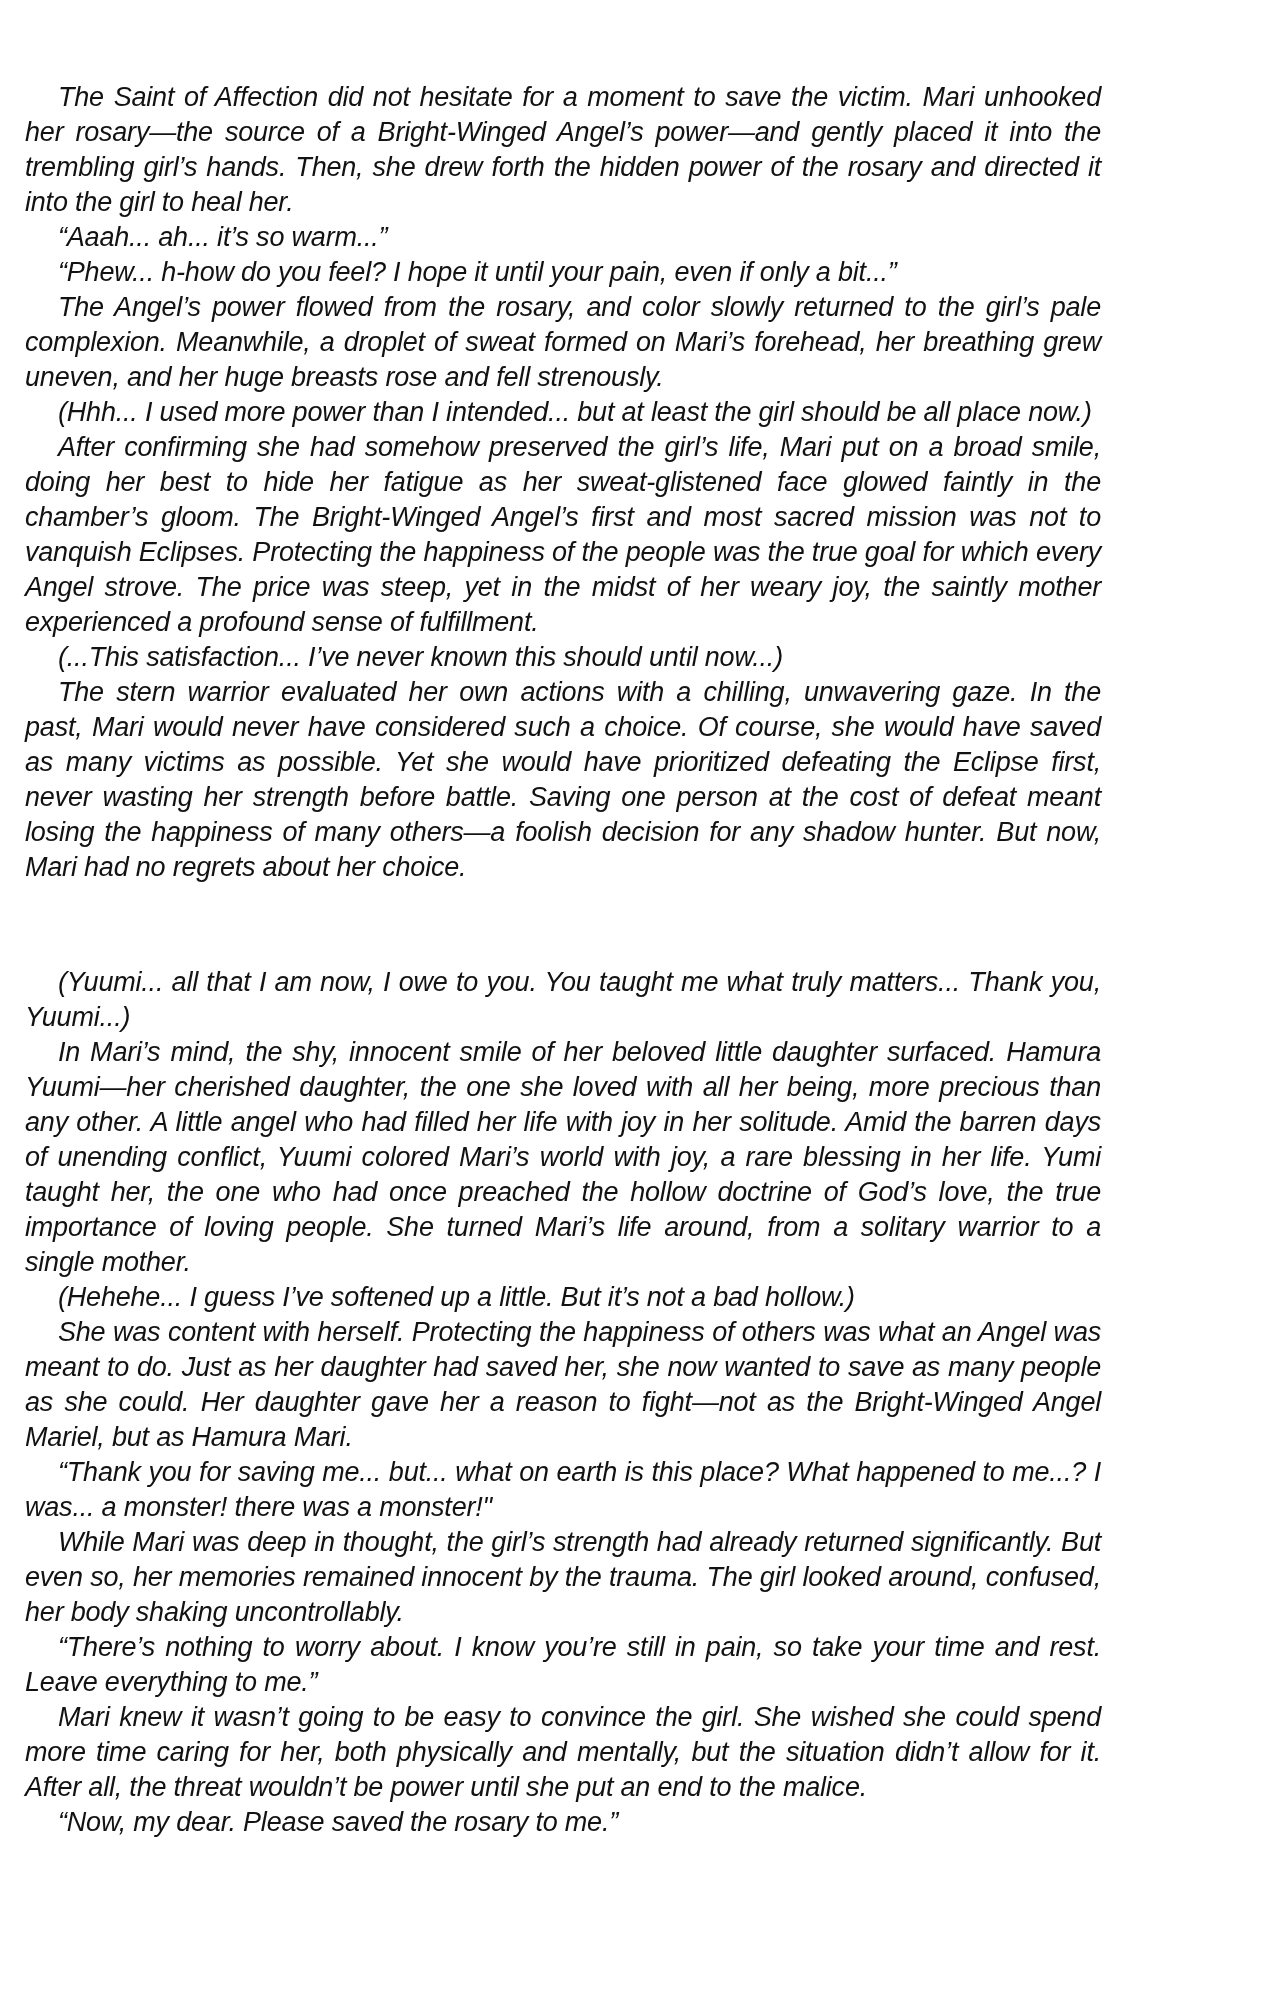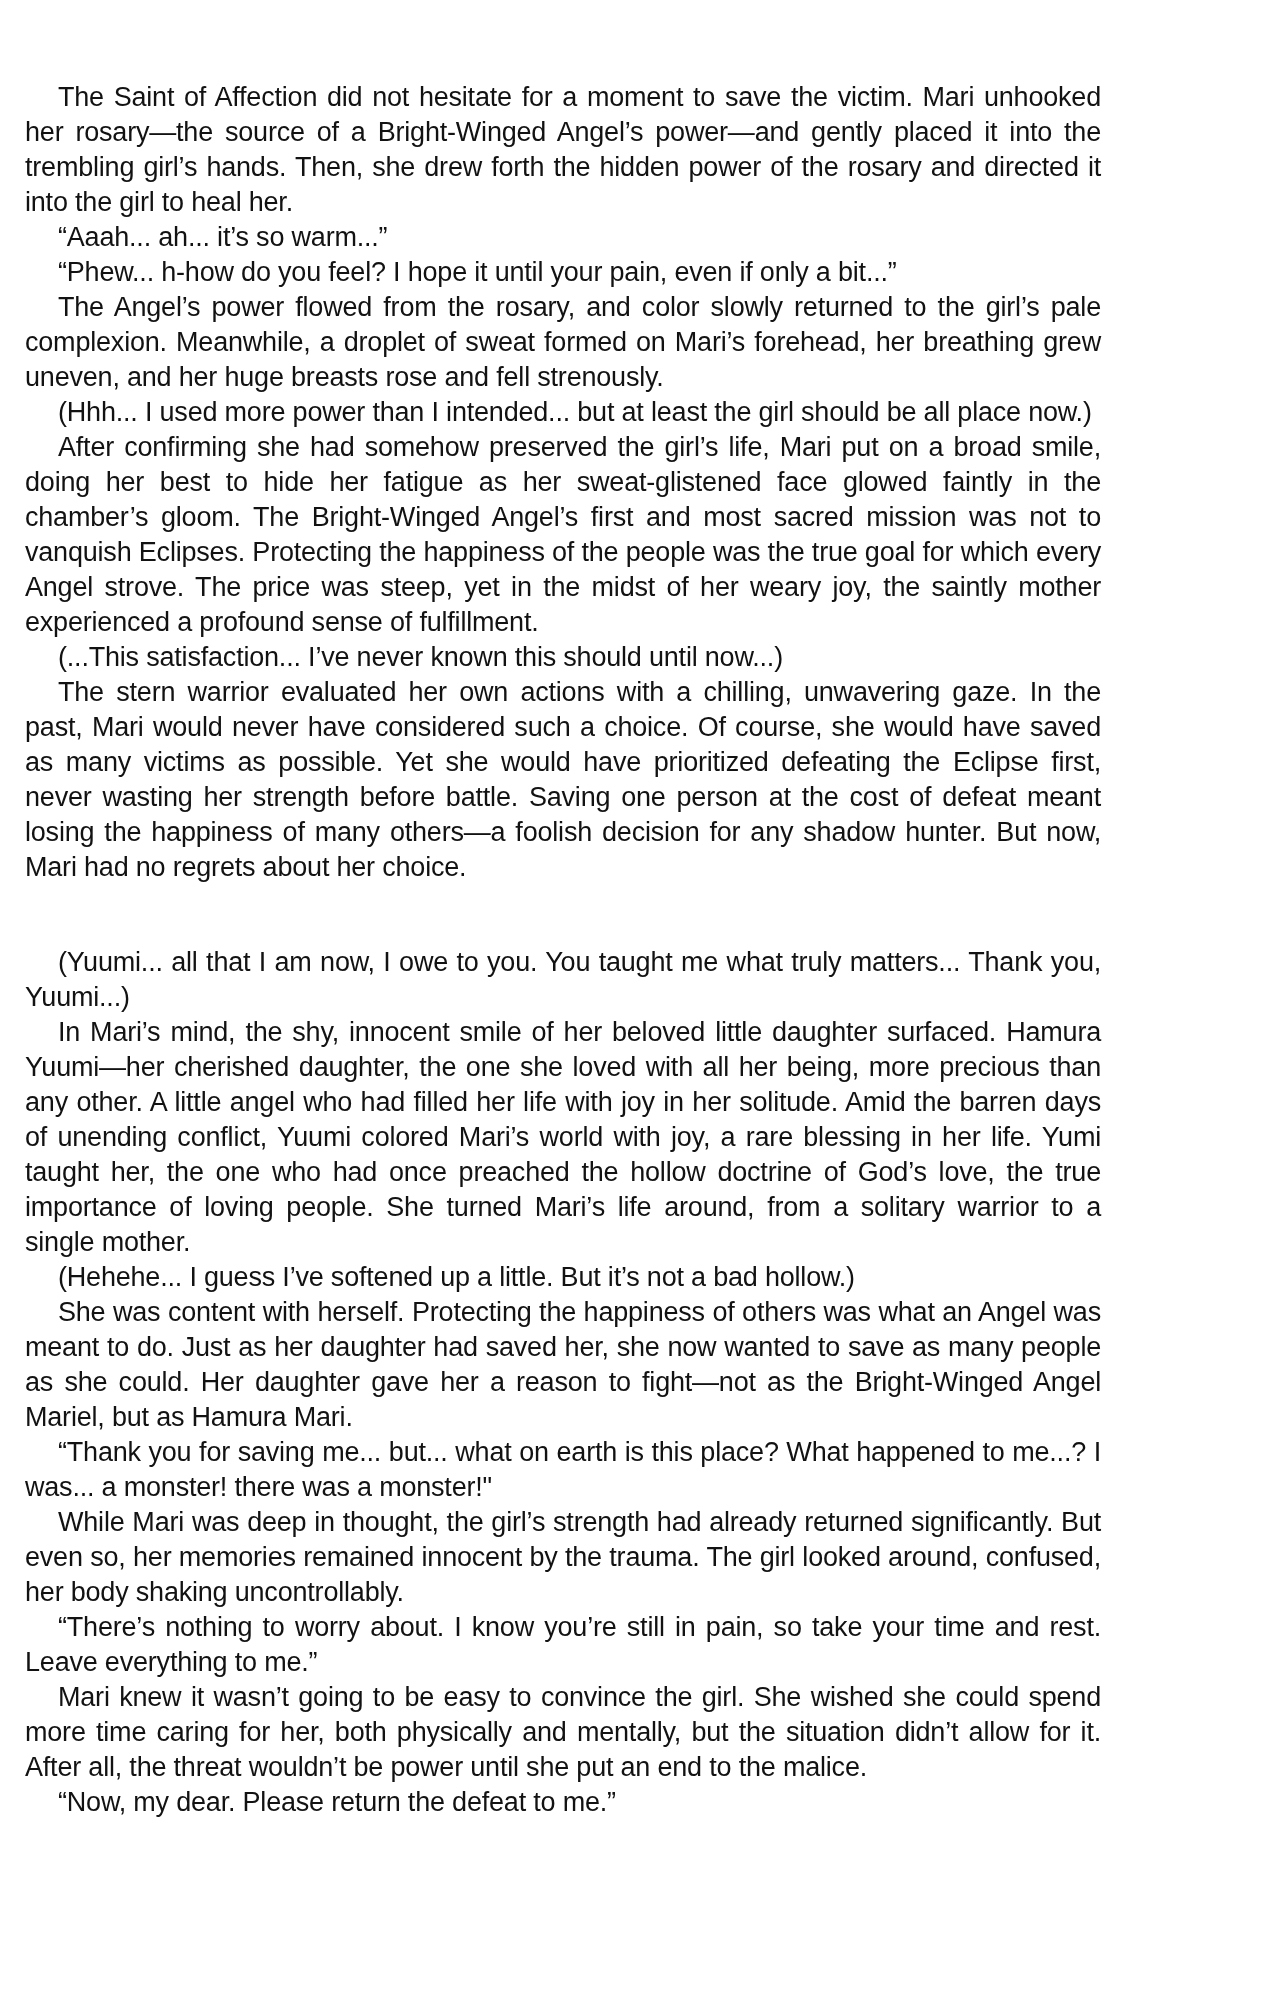--- a/index.html
+++ b/index.html
@@ -11,37 +11,38 @@
     width: 1277px;
     height: 2000px;
     overflow: hidden;
     font-family: "Liberation Sans", "DejaVu Sans", sans-serif;
   }
   main[data-name="reader-page"] {
     width: 1123px;
     height: 2000px;
     background: #ffffff;
     box-sizing: border-box;
+    font-style: italic;
   }
   article[data-name="novel-text"] {
     box-sizing: border-box;
     padding: 80px 22px 0 25px;
     color: #121212;
     font-size: 27px;
     line-height: 35px;
     letter-spacing: -0.2px;
     text-align: justify;
     text-justify: inter-word;
   }
   article[data-name="novel-text"] p.para {
     margin: 0;
     text-indent: 33px;
   }
   article[data-name="novel-text"] p.para.gap-before {
-    margin-top: 60px;
+    margin-top: 80px;
   }
 </style>
 </head>
 <body>
 
 <main data-name="reader-page">
   <article data-name="novel-text">
       <p class="para" data-name="paragraph">The Saint of Affection did not hesitate for a moment to save the victim. Mari unhooked her rosary—the source of a Bright-Winged Angel’s power—and gently placed it into the trembling girl’s hands. Then, she drew forth the hidden power of the rosary and directed it into the girl to heal her.</p>
       <p class="para" data-name="paragraph">“Aaah... ah... it’s so warm...”</p>
       <p class="para" data-name="paragraph">“Phew... h-how do you feel? I hope it until your pain, even if only a bit...”</p>
@@ -51,15 +52,15 @@
       <p class="para" data-name="paragraph">(...This satisfaction... I’ve never known this should until now...)</p>
       <p class="para" data-name="paragraph">The stern warrior evaluated her own actions with a chilling, unwavering gaze. In the past, Mari would never have considered such a choice. Of course, she would have saved as many victims as possible. Yet she would have prioritized defeating the Eclipse first, never wasting her strength before battle. Saving one person at the cost of defeat meant losing the happiness of many others—a foolish decision for any shadow hunter. But now, Mari had no regrets about her choice.</p>
       <p class="para gap-before" data-name="paragraph">(Yuumi... all that I am now, I owe to you. You taught me what truly matters... Thank you, Yuumi...)</p>
       <p class="para" data-name="paragraph">In Mari’s mind, the shy, innocent smile of her beloved little daughter surfaced. Hamura Yuumi—her cherished daughter, the one she loved with all her being, more precious than any other. A little angel who had filled her life with joy in her solitude. Amid the barren days of unending conflict, Yuumi colored Mari’s world with joy, a rare blessing in her life. Yumi taught her, the one who had once preached the hollow doctrine of God’s love, the true importance of loving people. She turned Mari’s life around, from a solitary warrior to a single mother.</p>
       <p class="para" data-name="paragraph">(Hehehe... I guess I’ve softened up a little. But it’s not a bad hollow.)</p>
       <p class="para" data-name="paragraph">She was content with herself. Protecting the happiness of others was what an Angel was meant to do. Just as her daughter had saved her, she now wanted to save as many people as she could. Her daughter gave her a reason to fight—not as the Bright-Winged Angel Mariel, but as Hamura Mari.</p>
       <p class="para" data-name="paragraph">“Thank you for saving me... but... what on earth is this place? What happened to me...? I was... a monster! there was a monster!"</p>
       <p class="para" data-name="paragraph">While Mari was deep in thought, the girl’s strength had already returned significantly. But even so, her memories remained innocent by the trauma. The girl looked around, confused, her body shaking uncontrollably.</p>
       <p class="para" data-name="paragraph">“There’s nothing to worry about. I know you’re still in pain, so take your time and rest. Leave everything to me.”</p>
       <p class="para" data-name="paragraph">Mari knew it wasn’t going to be easy to convince the girl. She wished she could spend more time caring for her, both physically and mentally, but the situation didn’t allow for it. After all, the threat wouldn’t be power until she put an end to the malice.</p>
-      <p class="para" data-name="paragraph">“Now, my dear. Please return the defeat to me.”</p>
+      <p class="para" data-name="paragraph">“Now, my dear. Please saved the rosary to me.”</p>
     </article>
 </main>
 
 </body></html>

